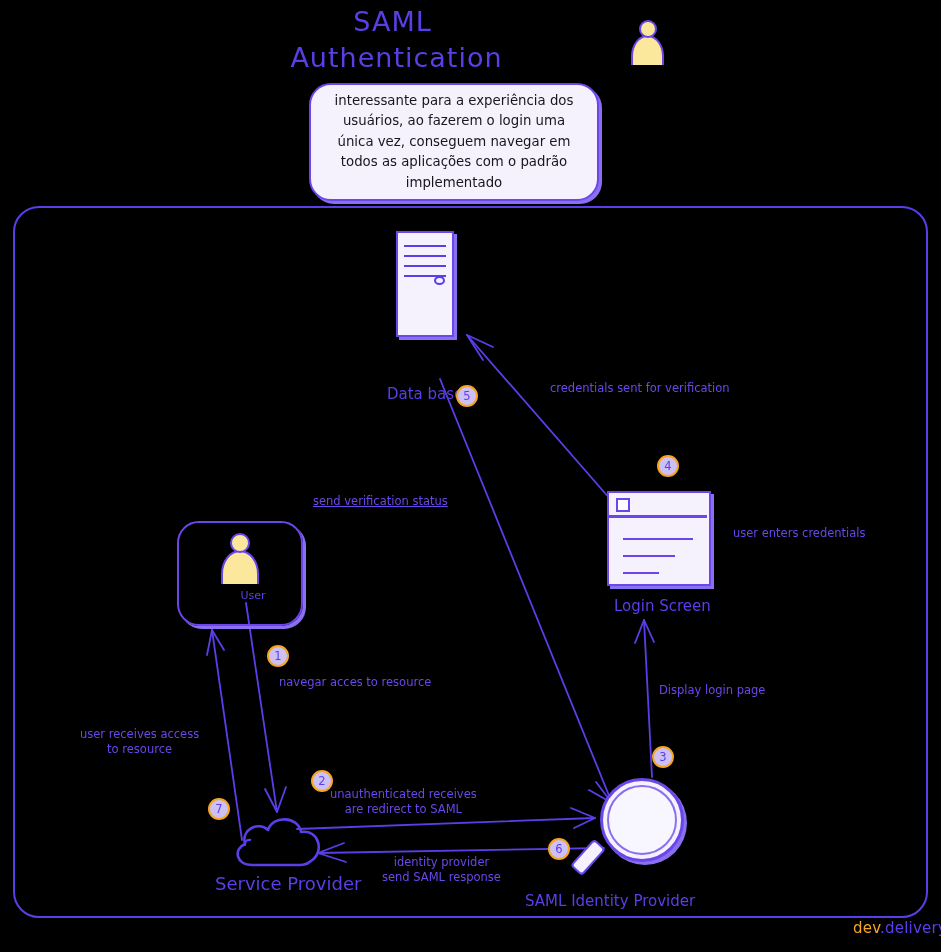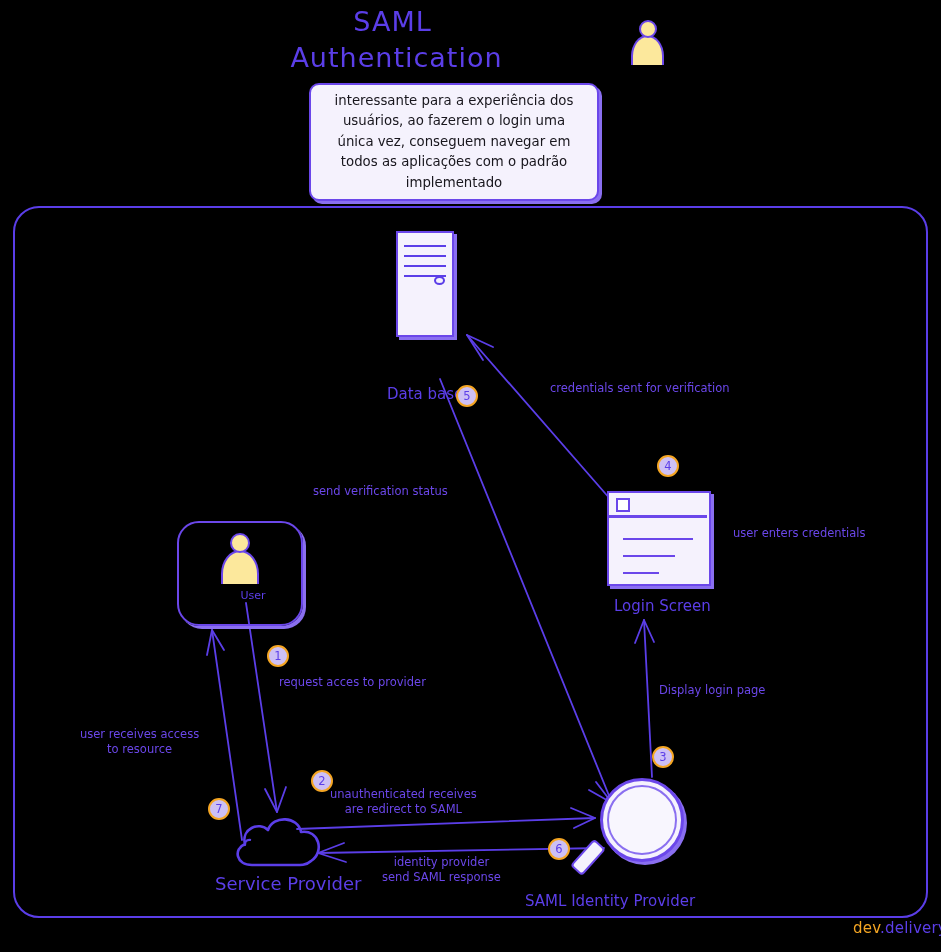--- a/index.html
+++ b/index.html
@@ -29,21 +29,21 @@
   }
   #title .l1 { display:block; }
   #title .l2 { display:block;margin-left:8px; }
 
   
   #bubble {
     left: 309px; top: 83px;
     width: 290px; height: 118px;
     background: #f5f2fd;
     border: 2px solid #6b47ea;
-    border-radius: 10px;
+    border-radius: 22px;
     box-shadow: 3px 3px 0 0 #8a6ff0;
     display: flex; align-items: center; justify-content: center;
   }
   #bubble .txt {
     color: #18161d;
     font-size: 13.3px;
     line-height: 20.5px;
     text-align: center;
     padding: 4px 12px;
     font-family: "DejaVu Sans", sans-serif;
@@ -286,27 +286,27 @@
     <div class="ring2"></div>
   </div>
   <div id="idp-person" class="abs person">
     <div class="torso"></div>
     <div class="head"></div>
   </div>
   <div class="abs nodelabel" style="left:525px; top:892px;">SAML Identity Provider</div>
 
   <div class="abs edgelabel" style="left:550px; top:381px;">credentials sent for verification</div>
 
-  <div class="abs edgelabel" style="left:313px; top:484px;">send verification status</div>
+  <div class="abs edgelabel" style="left:313px; top:494px;text-decoration:underline;">send verification status</div>
 
   <div class="abs edgelabel" style="left:733px; top:526px;">user enters credentials</div>
 
   <div class="abs edgelabel" style="left:659px; top:683px;">Display login page</div>
 
-  <div class="abs edgelabel" style="left:279px; top:675px;">request acces to provider</div>
+  <div class="abs edgelabel" style="left:279px; top:675px;">navegar acces to resource</div>
 
   <div class="abs edgelabel center" style="left:330px; top:787px;">
     <div>unauthenticated receives</div>
     <div>are redirect to SAML</div>
   </div>
 
   <div class="abs edgelabel center" style="left:382px; top:855px;">
     <div>identity provider</div>
     <div>send SAML response</div>
   </div>

